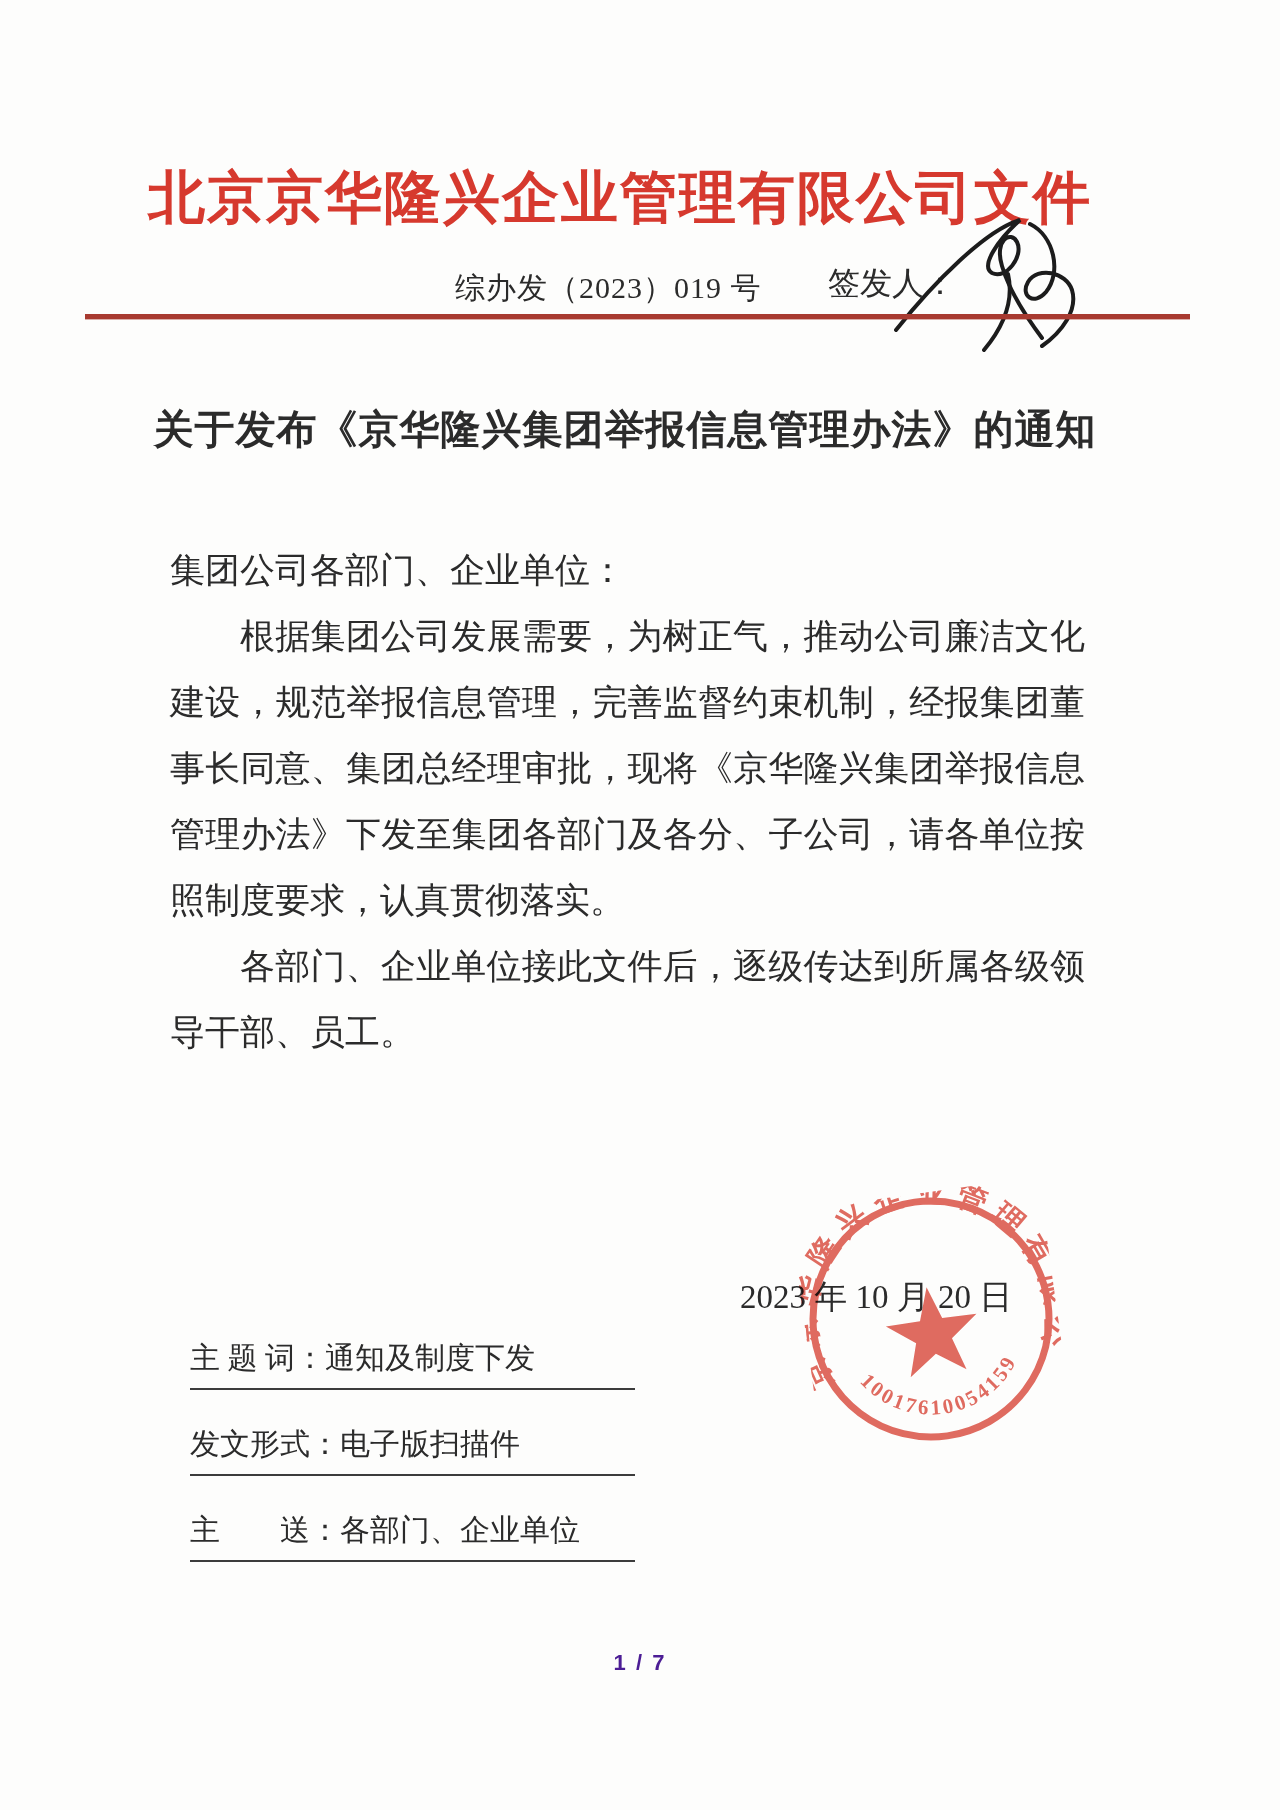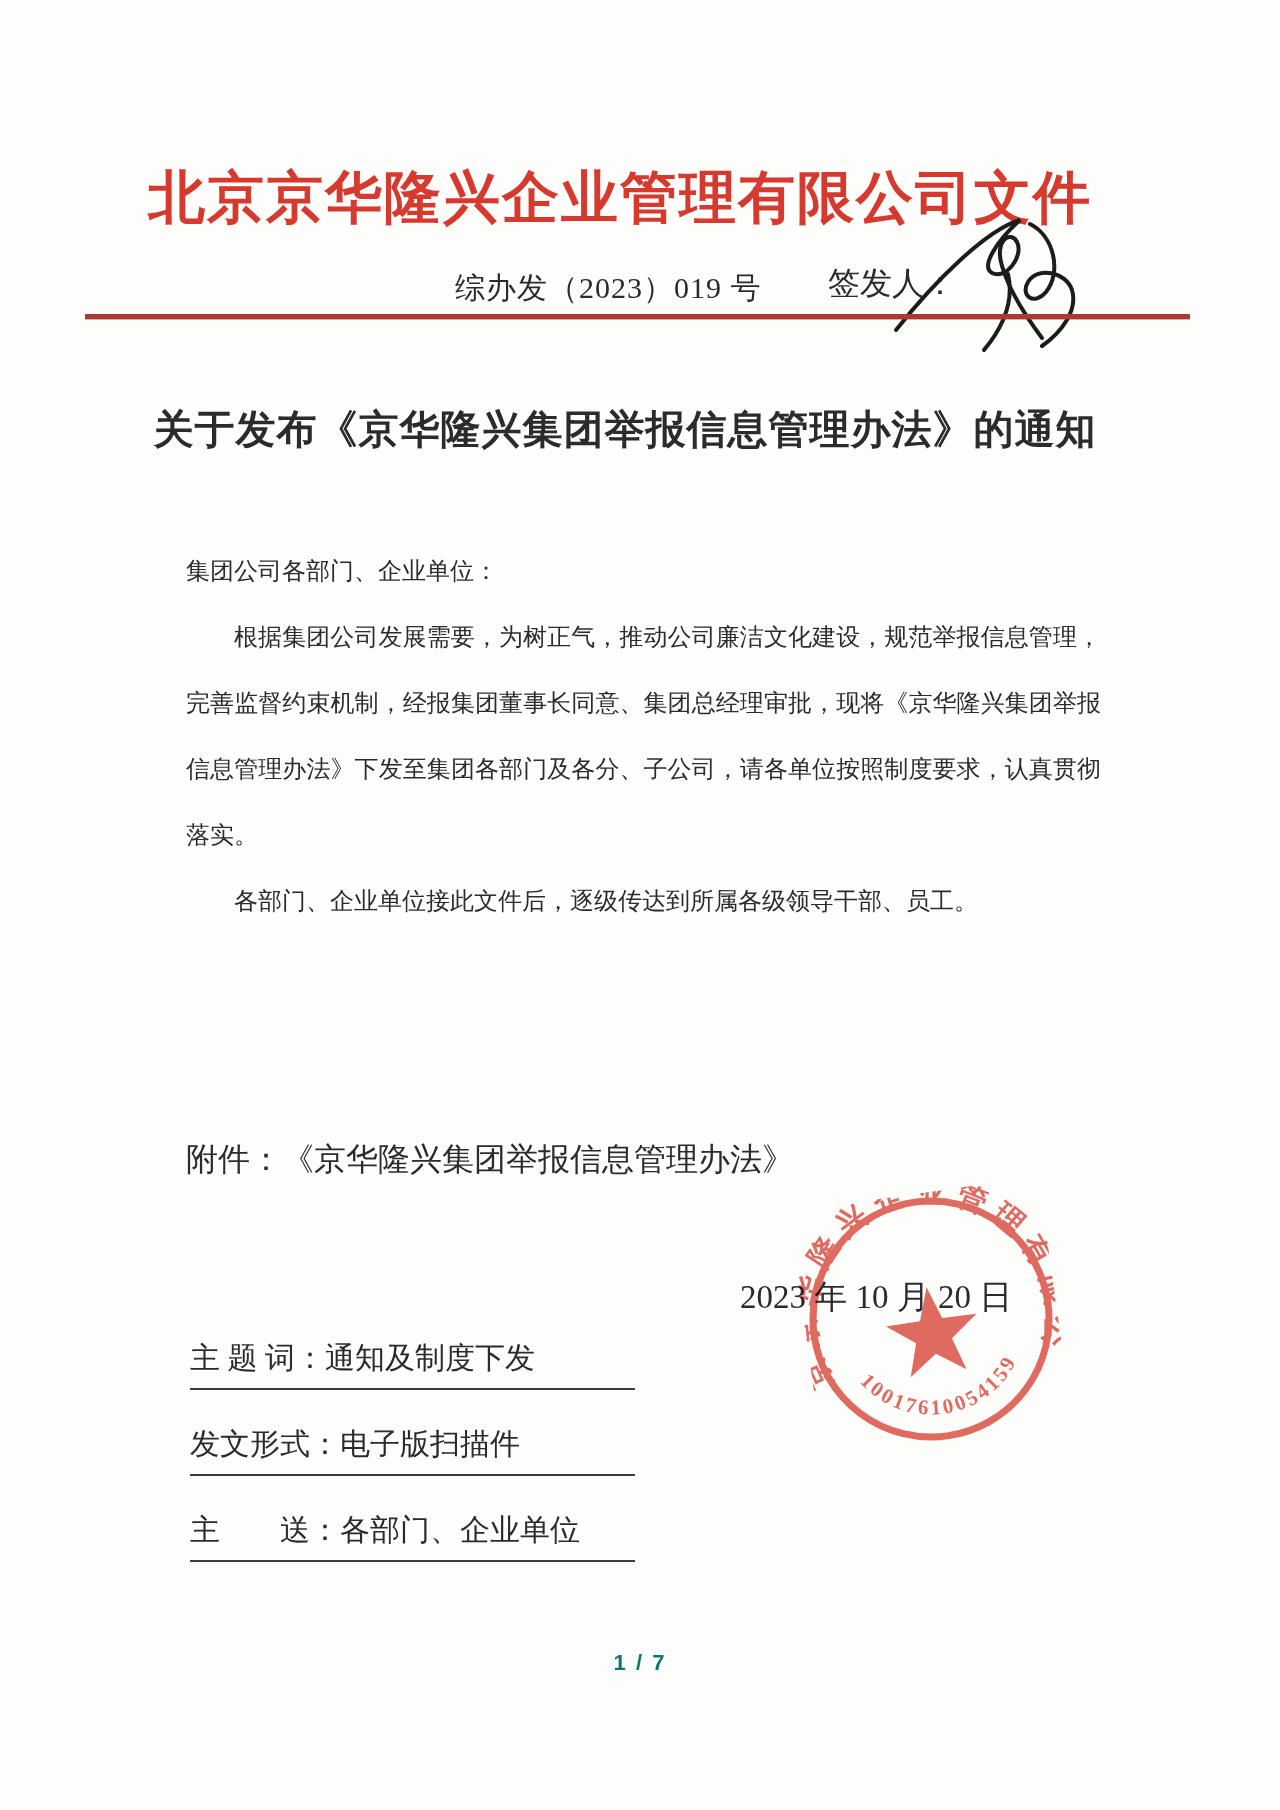--- a/index.html
+++ b/index.html
@@ -47,23 +47,22 @@
     box-shadow:0 1px 0 rgba(168,58,48,.4);
   }
   .notice-title{
     position:absolute;top:402px;left:120px;width:1010px;
     text-align:center;
     font-size:40px;font-weight:700;
     letter-spacing:1px;white-space:nowrap;
   }
   .body-text{
     position:absolute;top:538px;left:170px;width:915px;
-    font-size:24px;line-height:66px;
+    font-size:35px;line-height:66px;
     text-align:justify;
-    margin-left:16px;
   }
   .body-text p.indent{text-indent:2em;}
   .attachment{
     position:absolute;top:1138px;left:186px;
     font-size:32px;white-space:nowrap;
   }
   .issue-date{
     position:absolute;top:1275px;left:740px;
     font-size:33px;white-space:nowrap;
     z-index:1;
@@ -89,21 +88,21 @@
     border-bottom:2px solid #3c3c3c;
     padding-bottom:9px;
     margin-bottom:34px;
     font-size:30px;
     white-space:nowrap;
   }
   .page-number{
     position:absolute;top:1650px;left:0;width:1280px;
     text-align:center;
     font-family:"Liberation Sans","DejaVu Sans",sans-serif;
-    font-size:22px;font-weight:700;color:#0f766e;
+    font-size:22px;font-weight:700;color:#4c1d95;
     letter-spacing:2px;
   }
 </style>
 </head>
 <body>
 
 <div class="page">
 
   <h1 class="header-title">北京京华隆兴企业管理有限公司文件</h1>
 
@@ -119,21 +118,20 @@
   <div class="red-divider"></div>
 
   <h2 class="notice-title">关于发布《京华隆兴集团举报信息管理办法》的通知</h2>
 
   <div class="body-text">
     <p class="salutation">集团公司各部门、企业单位：</p>
     <p class="indent">根据集团公司发展需要，为树正气，推动公司廉洁文化建设，规范举报信息管理，完善监督约束机制，经报集团董事长同意、集团总经理审批，现将《京华隆兴集团举报信息管理办法》下发至集团各部门及各分、子公司，请各单位按照制度要求，认真贯彻落实。</p>
     <p class="indent">各部门、企业单位接此文件后，逐级传达到所属各级领导干部、员工。</p>
   </div>
 
-  <p class="attachment">附件：《京华隆兴集团举报信息管理办法》</p>
 
   <p class="issue-date">2023 年 10 月 20 日</p>
 
   <svg class="stamp" viewBox="-126 -126 252 252" aria-hidden="true">
     <circle class="ring" cx="0" cy="0" r="118"></circle>
     <defs>
       <path id="companyArc" d="M -100 58 A 116 116 0 1 1 100 58" fill="none"></path>
       <path id="numberArc" d="M -84 45 A 95 95 0 0 0 84 45" fill="none"></path>
     </defs>
     <text class="company-arc" text-anchor="middle">

